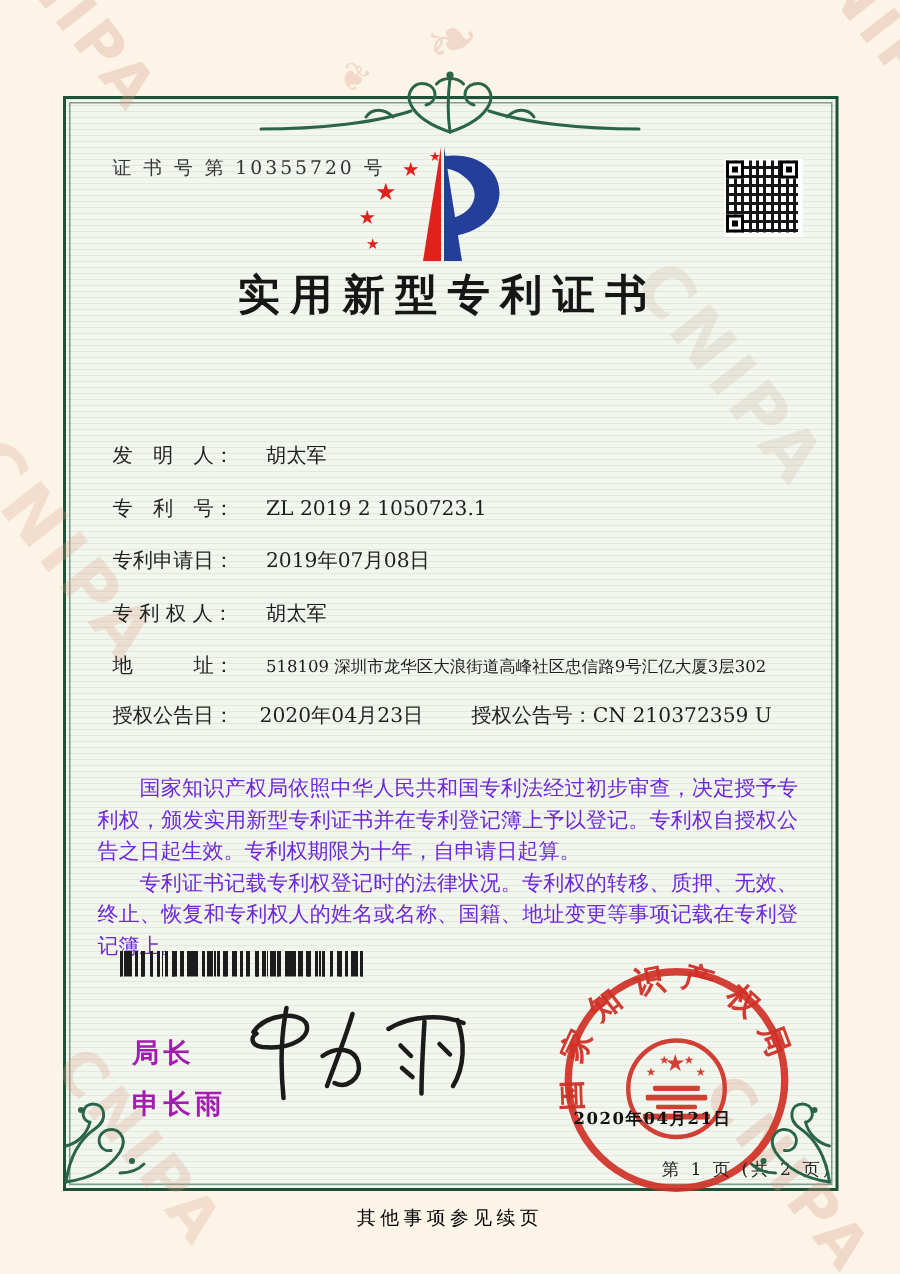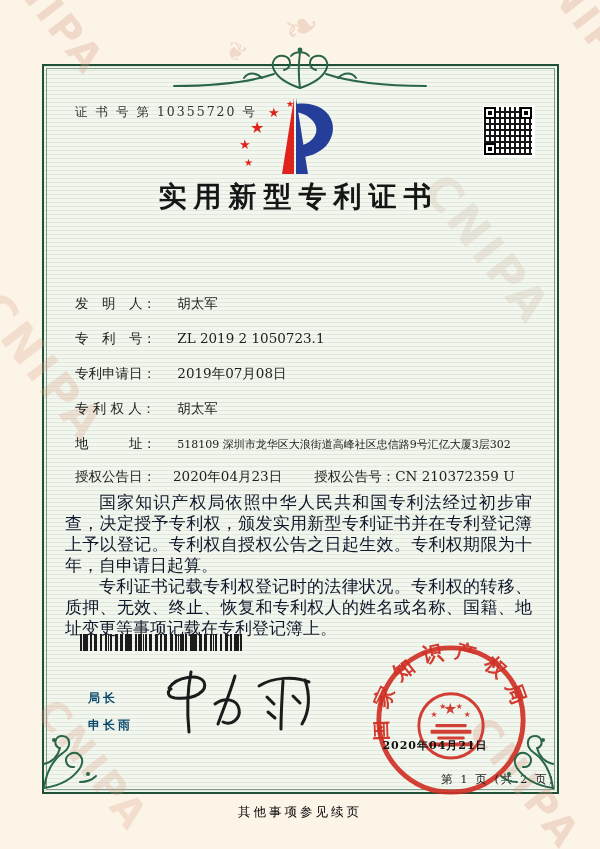--- a/index.html
+++ b/index.html
@@ -55,37 +55,37 @@
   }
   
   .field-row{position:absolute;left:33px;font-size:13.5px;white-space:nowrap;}
   .f-label{display:inline-block;width:98px;color:#222;}
   .f-value{color:#1d1d1d;}
   .addr .f-value{font-size:11px;margin-top:16px;}
   .grant-row{position:absolute;left:33px;top:404px;font-size:13.5px;white-space:nowrap;}
   .grant-row .g2{margin-left:32px;}
   
   .body-text{
-    position:absolute;left:23px;top:428px;width:467px;
-    font-size:17px;line-height:21px;text-align:justify;color:#0f172a;
+    position:absolute;left:23px;top:452px;width:467px;
+    font-size:14px;line-height:21px;text-align:justify;color:#6d28d9;
   }
   .body-text p{margin:0;text-indent:2em;}
   
   .barcode{
     position:absolute;left:38px;top:570px;width:162px;height:17px;
     background-image:
       repeating-linear-gradient(90deg,#1c1c1c 0 2px,rgba(0,0,0,0) 2px 5px),
       repeating-linear-gradient(90deg,#1c1c1c 0 1px,rgba(0,0,0,0) 1px 7px),
       repeating-linear-gradient(90deg,rgba(0,0,0,0) 0 3px,#1c1c1c 3px 5px,rgba(0,0,0,0) 5px 11px);
   }
   
   .signer{
     position:absolute;left:46px;top:626px;
     font-family:"DejaVu Sans","Liberation Sans",sans-serif;
-    font-size:12px;font-weight:bold;letter-spacing:3px;color:#0c4a6e;
+    font-size:18px;font-weight:bold;letter-spacing:3px;color:#a21caf;
   }
   .signer div{margin-bottom:10px;}
   .signature{position:absolute;left:115px;top:602px;}
   
   .seal{position:absolute;left:331px;top:578px;width:156px;height:156px;}
   .seal-date{
     position:absolute;left:318px;top:674px;width:150px;text-align:center;
     font-size:11px;font-weight:bold;letter-spacing:1px;color:#111;
   }
   

